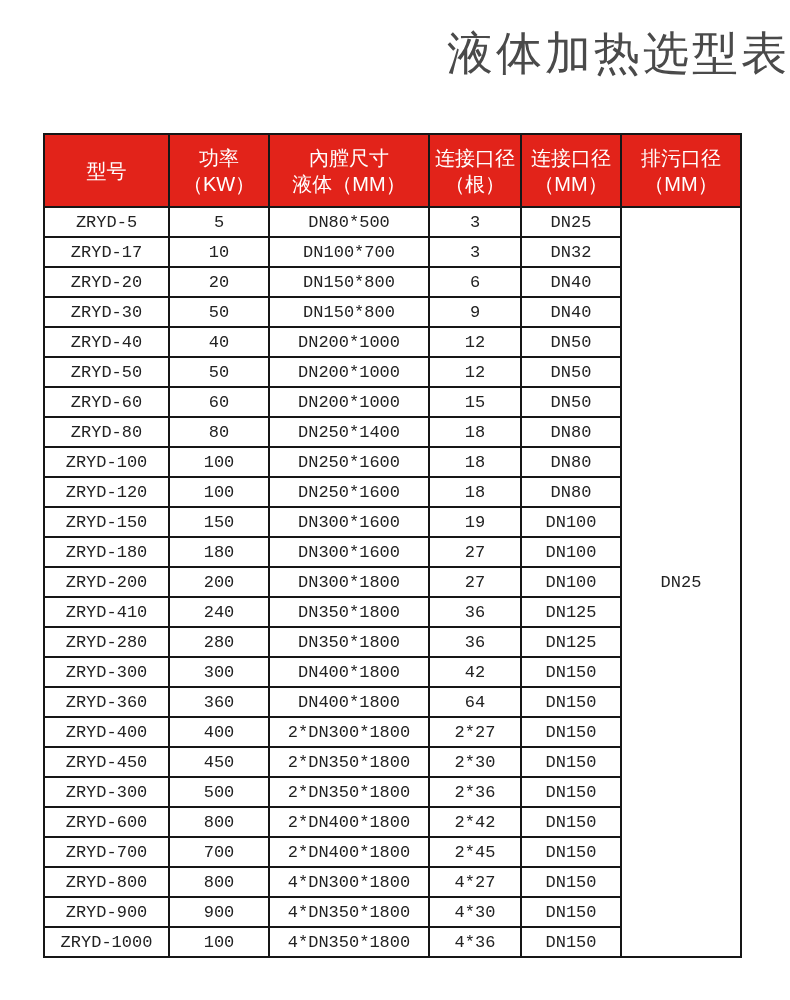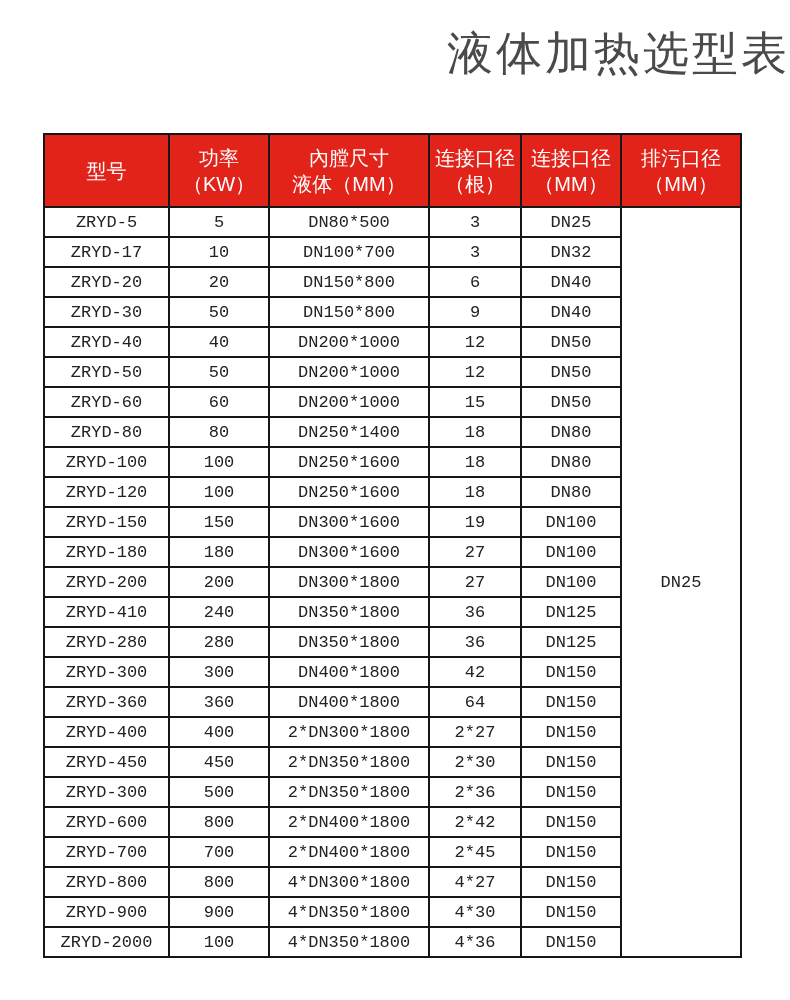--- a/index.html
+++ b/index.html
@@ -252,20 +252,20 @@
         <td>DN150</td>
       </tr>
       <tr>
         <td>ZRYD-900</td>
         <td>900</td>
         <td>4*DN350*1800</td>
         <td>4*30</td>
         <td>DN150</td>
       </tr>
       <tr>
-        <td>ZRYD-2000</td>
+        <td>ZRYD-1000</td>
         <td>100</td>
         <td>4*DN350*1800</td>
         <td>4*36</td>
         <td>DN150</td>
       </tr>
     </tbody>
 </table>
 
 </body></html>

